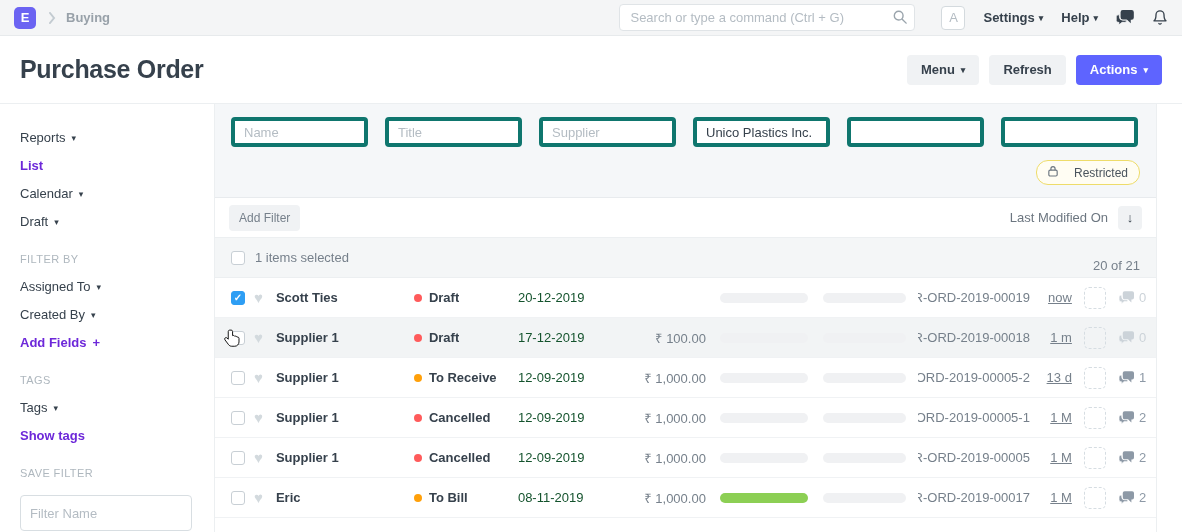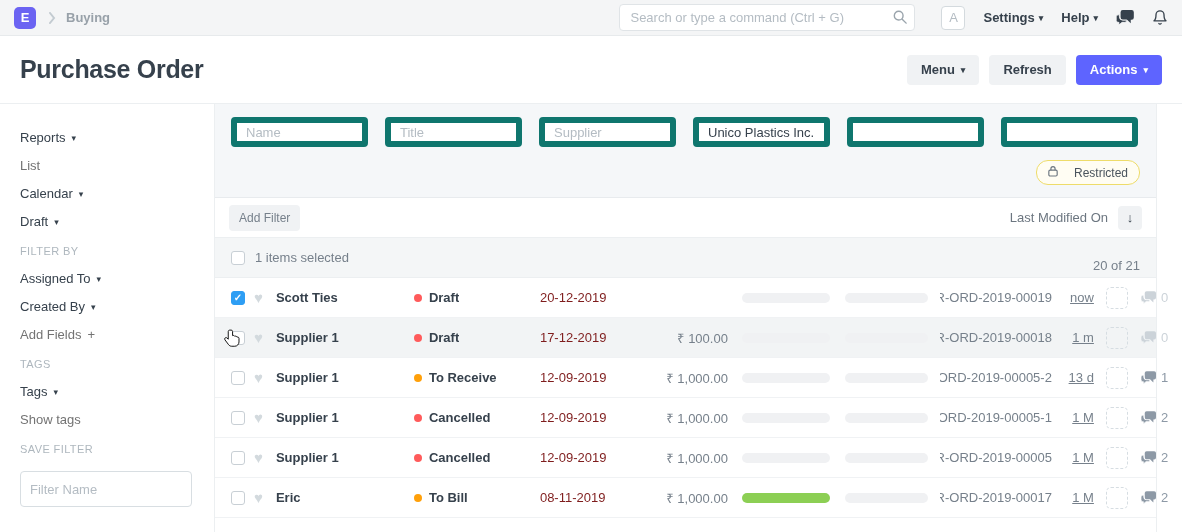--- a/index.html
+++ b/index.html
@@ -35,32 +35,32 @@
   .btn { height:30px; padding:0 14px; border:none; border-radius:4px; font-size:13px; font-weight:bold;
     background:#f0f2f4; color:#36414c; cursor:pointer; display:flex; align-items:center; gap:6px;
     font-family:"Liberation Sans", sans-serif; }
   .btn.primary { background:#5e64ff; color:#fff; }
 
   
   .layout { display:flex; height:428px; }
   .sidebar { width:215px; min-width:215px; padding:26px 15px 0 20px; border-right:1px solid #eceff1; }
   .sb-item { font-size:13px; color:#36414c; margin-bottom:13px; cursor:pointer;
     display:flex; align-items:center; gap:6px; }
-  .sb-item.muted { color:#737373; }
+  .sb-item.muted { color:#6d28d9;font-weight:bold; }
   .sb-item .caret { color:#36414c; }
-  .sb-head { font-size:11px; color:#aeb7be; letter-spacing:0.4px; margin:16px 0 14px; }
+  .sb-head { font-size:11px; color:#aeb7be; letter-spacing:0.4px; margin:24px 0 14px; }
   .sb-input { width:172px; height:36px; border:1px solid #d8dee2; border-radius:4px; padding:0 9px;
     font-size:13px; color:#36414c; outline:none; margin-top:2px; font-family:"Liberation Sans", sans-serif; }
   .sb-input::placeholder { color:#b4bcc3; }
 
   
   .main { position:relative; width:942px; border-right:1px solid #eceff1; display:flex; flex-direction:column; }
   .filter-area { background:#f5f7f9; border-bottom:1px solid #e8ebee; padding:13px 16px 12px; }
   .filter-inputs { display:flex; gap:17px; }
-  .f-input { width:137px; height:30px; border:6px solid #0f766e; border-radius:4px; background:#fff;
+  .f-input { width:137px; height:30px; border:4px solid #0f766e; border-radius:4px; background:#fff;
     padding:0 9px; font-size:13px; color:#36414c; outline:none; font-family:"Liberation Sans", sans-serif; }
   .f-input::placeholder { color:#b4bcc3; }
   .restricted-row { display:flex; justify-content:flex-end; margin-top:13px; }
   .restricted { display:flex; align-items:center; gap:16px; border:1px solid #eedc6a; background:#fffdf3;
     border-radius:12px; padding:4px 11px; font-size:12px; color:#4a545d; cursor:pointer; }
 
   .toolbar { height:40px; background:#fff; border-bottom:1px solid #eceff1; display:flex;
     align-items:center; padding:0 14px; }
   .chip { background:#f0f2f4; color:#76808b; font-size:12px; padding:6px 10px; border-radius:4px;
     border:none; cursor:pointer; font-family:"Liberation Sans", sans-serif; }
@@ -80,21 +80,21 @@
     display:flex; align-items:center; justify-content:center; cursor:pointer; }
   .cb .tick { display:none; color:#fff; font-size:10px; font-weight:bold; }
   .cb.checked { background:#2e9ef4; border-color:#2e9ef4; }
   .cb.checked .tick { display:block; }
   .heart { color:#d3dade; font-size:15px; margin:0 13px 0 9px; cursor:pointer; line-height:1; }
   .rname { width:138px; min-width:138px; font-weight:bold; color:#36414c; white-space:nowrap;
     overflow:hidden; text-overflow:ellipsis; }
   .rstatus { width:104px; min-width:104px; display:flex; align-items:center; gap:7px; }
   .dot { width:8px; height:8px; border-radius:50%; background:#ff5b5b; }
   .slabel { font-weight:bold; color:#36414c; max-width:80px; white-space:nowrap; overflow:hidden; text-overflow:ellipsis; }
-  .rdate { width:88px; min-width:88px; color:#7f1d1d;margin-left:22px; }
+  .rdate { width:88px; min-width:88px; color:#14532d; }
   .ramount { width:100px; min-width:100px; color:#76808b; text-align:right; margin-right:14px; }
   .bar { width:88px; min-width:88px; height:10px; border-radius:5px; background:#f0f1f3; margin-right:15px; }
   .bar.b2 { width:83px; min-width:83px; margin-right:12px; }
   .rid { position:relative; width:112px; min-width:112px; height:16px; overflow:hidden; }
   .rid span { position:absolute; right:0; top:0; white-space:nowrap; color:#76808b; }
   .rtime { width:42px; min-width:42px; text-align:right; color:#76808b; margin-right:12px;text-decoration:underline; }
   .assign-box { width:22px; height:22px; min-width:22px; border:1px dashed #d6dde2; border-radius:5px;
     cursor:pointer; margin-right:13px; }
   .rcomments { display:flex; align-items:center; gap:5px; color:#8d99a6; }
   .rcomments.muted { color:#ccd3d9; }

